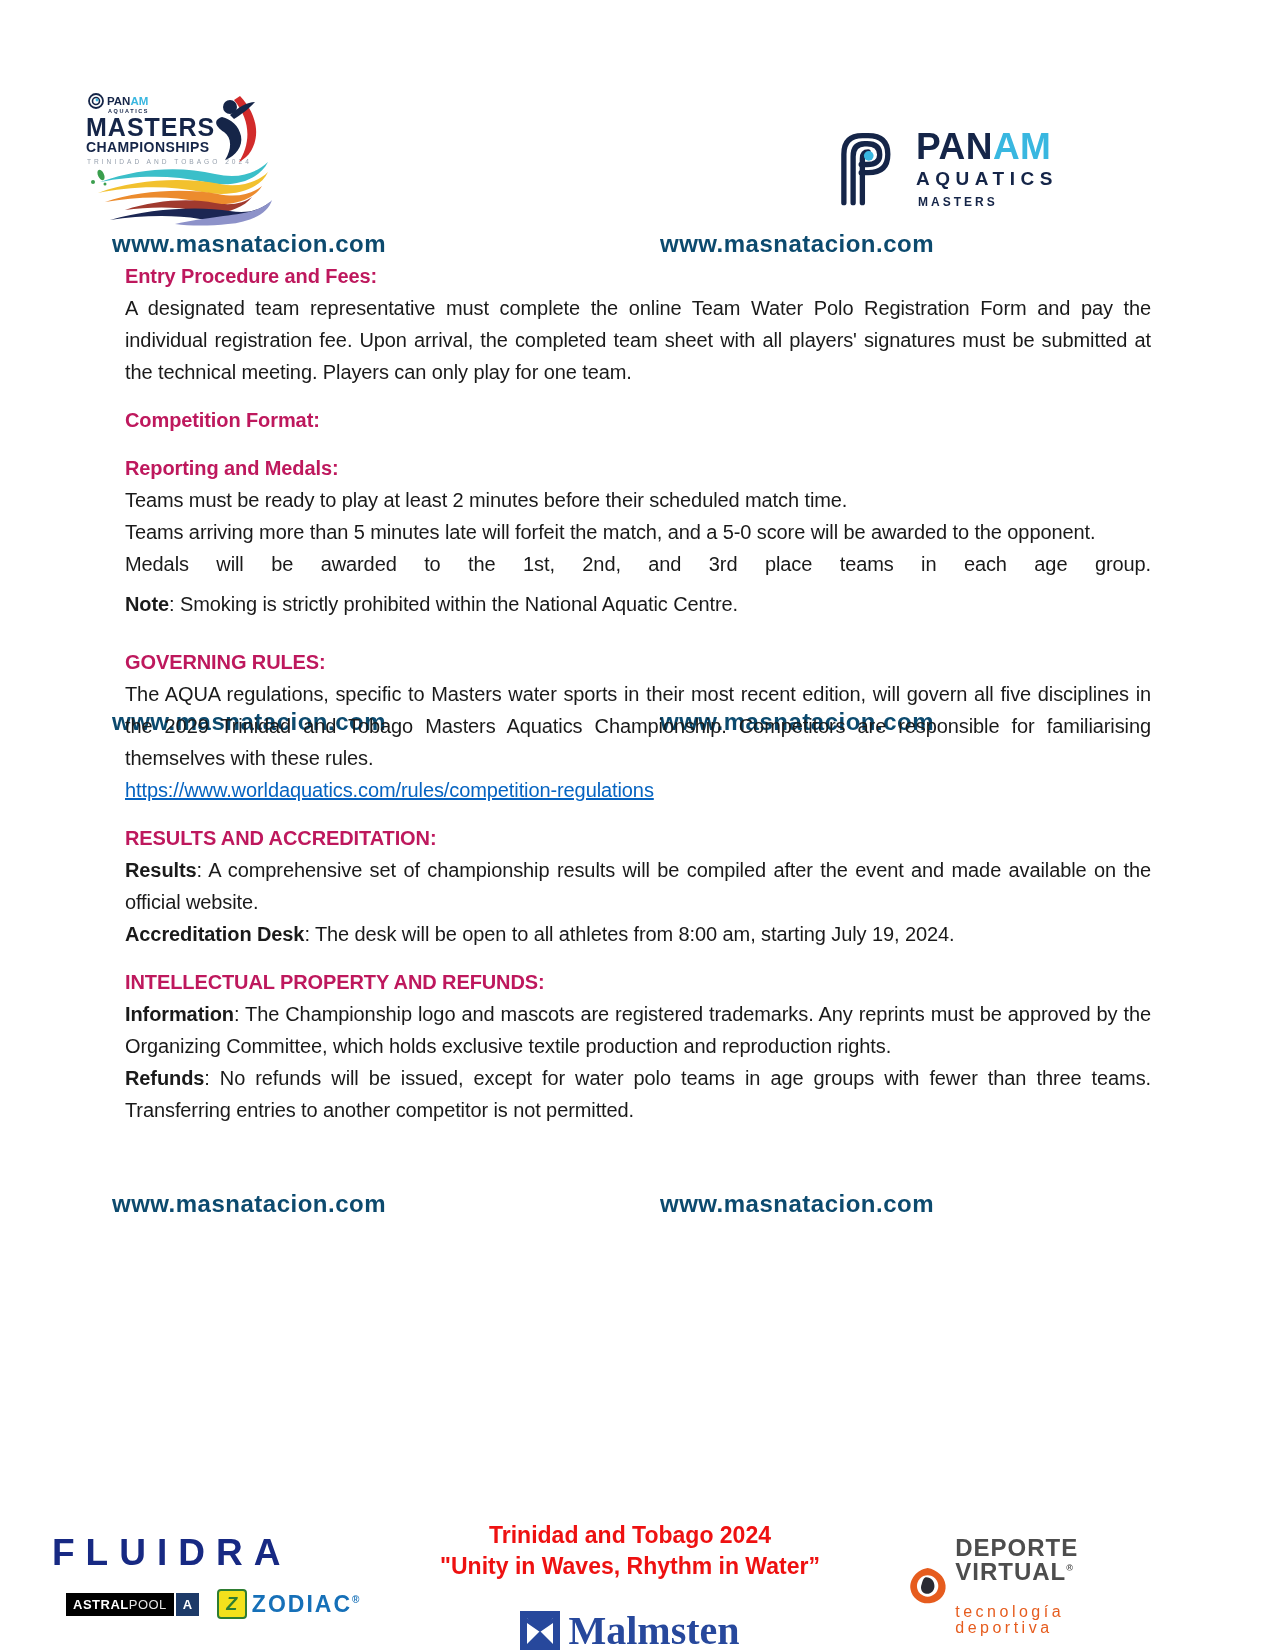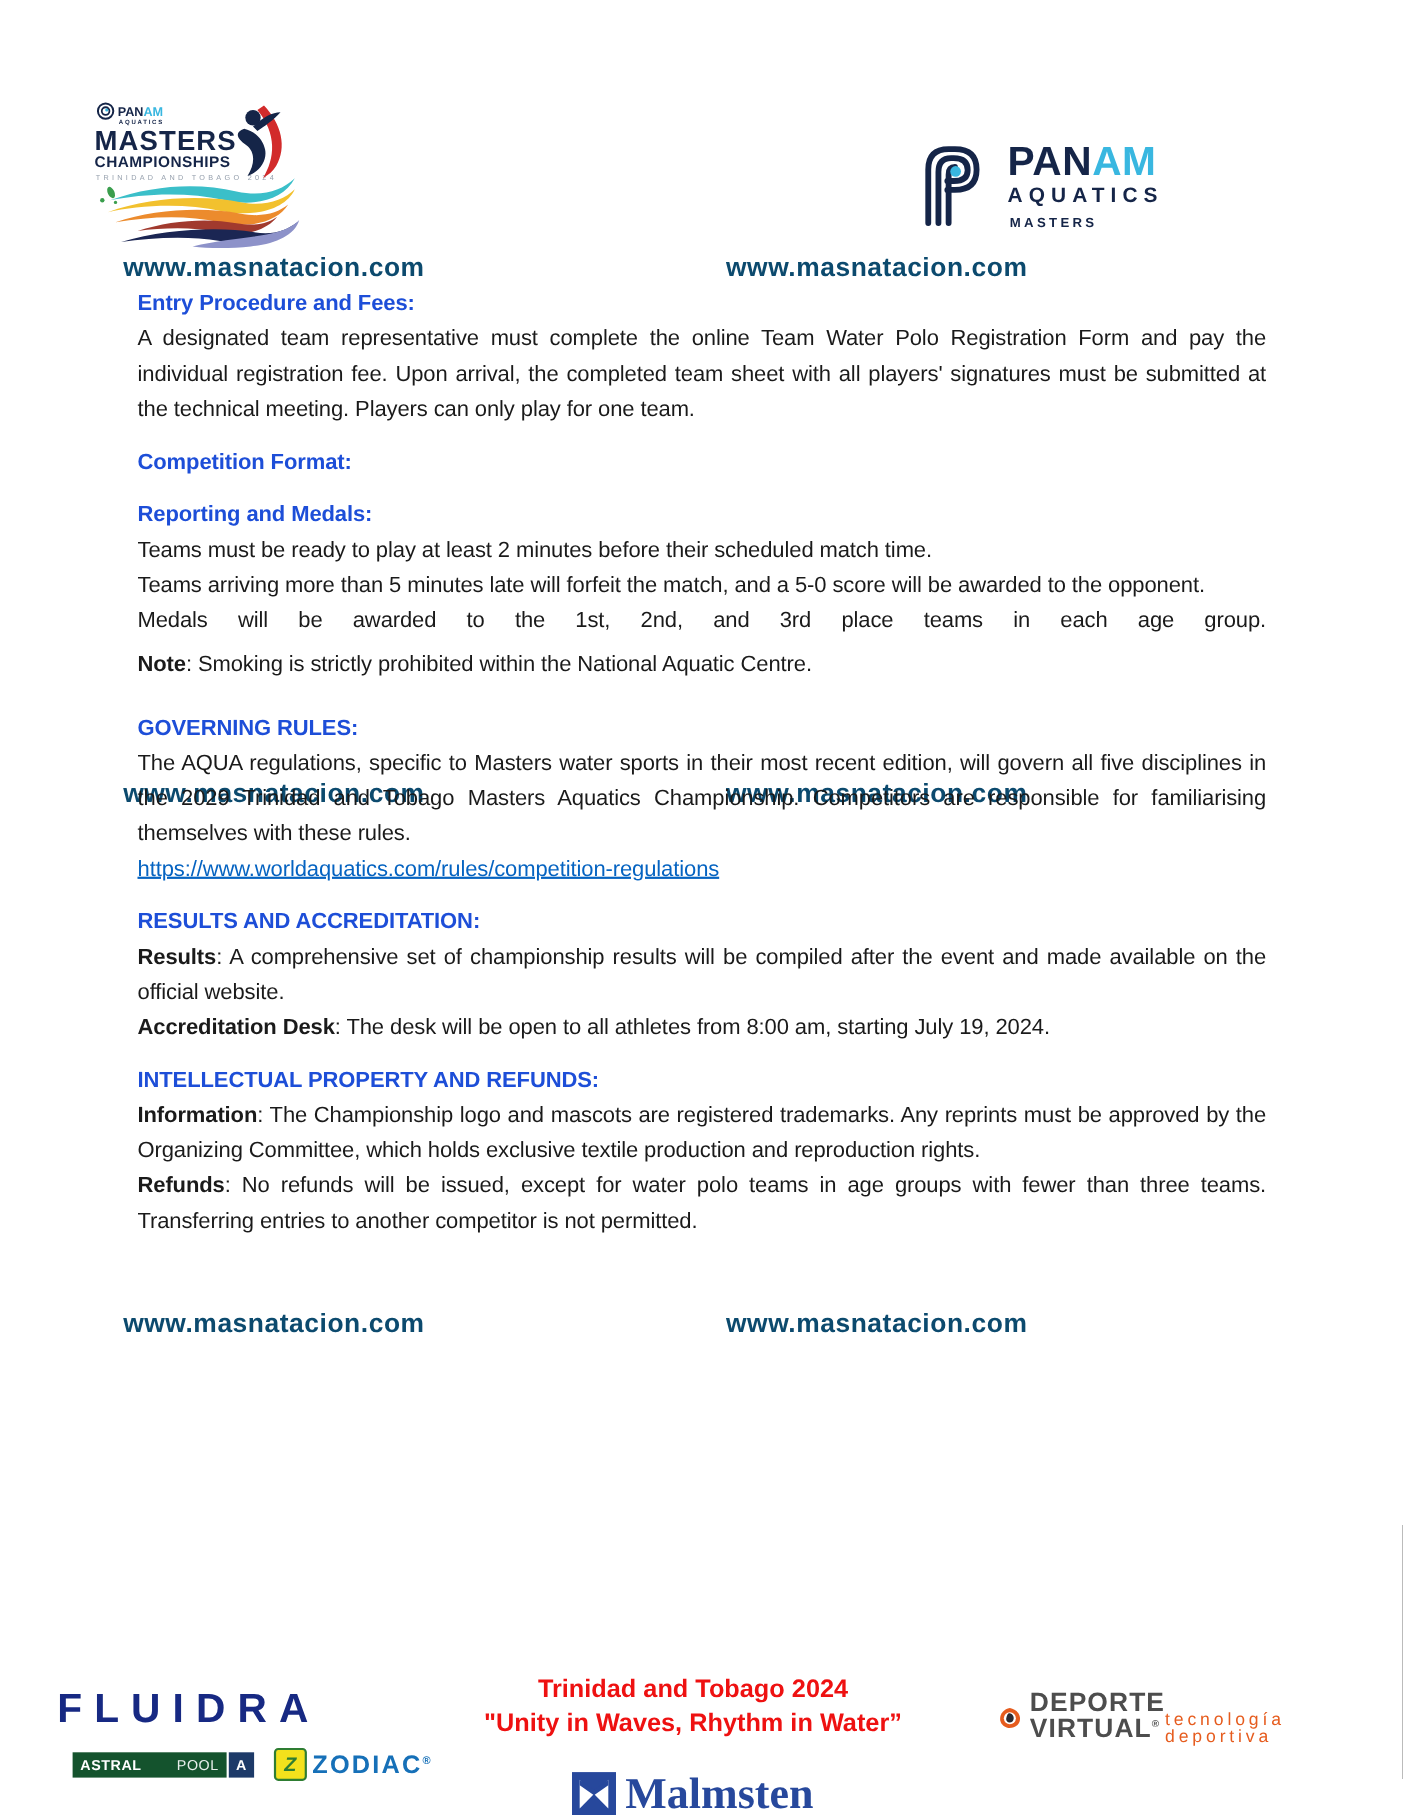--- a/index.html
+++ b/index.html
@@ -35,37 +35,37 @@
   
   .content{
     position:absolute;left:125px;top:260px;width:1026px;z-index:1;
     font-size:20px;line-height:32px;letter-spacing:-.1px;
   }
   .sec{margin:0 0 0 0;}
   .sec + .sec{margin-top:16px;}
   .sec.note{margin-top:8px;}
   .sec.governing{margin-top:26px;}
   h3{
-    margin:0;font-size:20px;line-height:32px;font-weight:bold;color:#1d4ed8;
+    margin:0;font-size:20px;line-height:32px;font-weight:bold;color:#be185d;
   }
   p{margin:0;text-align:justify;}
   p.stretch{text-align:justify;text-align-last:justify;}
   .lead{font-weight:bold;}
   a.doc-link{color:#0563c1;text-decoration:underline;}
 
   
   .fluidra-block{position:absolute;left:52px;top:1534px;width:300px;z-index:2;}
   .fluidra-word{
     font-size:37px;font-weight:bold;letter-spacing:11px;color:#172983;line-height:1;
   }
   .fluidra-brands{display:flex;align-items:center;gap:18px;margin-top:18px;margin-left:14px;}
   .astral-badge{display:flex;align-items:stretch;gap:2px;}
   .astral-box{
-    background:#14532d;color:#fff;font-size:13px;font-weight:bold;letter-spacing:.5px;
-    padding:5px 7px;line-height:1;display:flex;align-items:flex-start;gap:32px;
+    background:#000000;color:#fff;font-size:13px;font-weight:bold;letter-spacing:.5px;
+    padding:5px 7px;line-height:1;display:flex;align-items:flex-start;
   }
   .astral-box .pool{font-weight:normal;opacity:.9;}
   .astral-a{
     background:#1d3a68;color:#fff;width:23px;display:flex;align-items:center;justify-content:center;
     font-size:13px;font-weight:bold;
   }
   .zodiac-badge{display:flex;align-items:center;gap:5px;}
   .zodiac-z{
     width:26px;height:26px;border-radius:4px;background:#f3e11c;border:2px solid #2e7d32;
     color:#2e7d32;font-weight:bold;font-size:18px;font-style:italic;
@@ -75,21 +75,21 @@
   .zodiac-word sup{font-size:10px;}
 
   .center-footer{position:absolute;left:380px;top:1520px;width:500px;text-align:center;z-index:2;}
   .red-line{font-size:23px;line-height:31px;font-weight:bold;color:#ee1111;}
   .malmsten{display:inline-flex;align-items:center;gap:8px;margin-top:29px;}
   .malmsten-word{
     font-family:"Liberation Serif", serif;font-weight:bold;font-size:40px;color:#27489c;line-height:1;
   }
 
   .deporte-block{position:absolute;left:908px;top:1536px;width:260px;display:flex;align-items:center;gap:8px;z-index:2;}
-  .deporte-text{display:flex;flex-direction:row;line-height:1;}
+  .deporte-text{display:flex;flex-direction:column;line-height:1;}
   .deporte-name{font-size:24px;font-weight:600;letter-spacing:1px;color:#4d4d4d;}
   .deporte-name sup{font-size:9px;}
   .deporte-tag{font-size:16px;letter-spacing:3.5px;color:#e65c1e;margin-top:20px;}
 </style>
 </head>
 <body>
 
 <div class="page">
 
   <div class="wm" style="left:112px;top:230px;">www.masnatacion.com</div>

